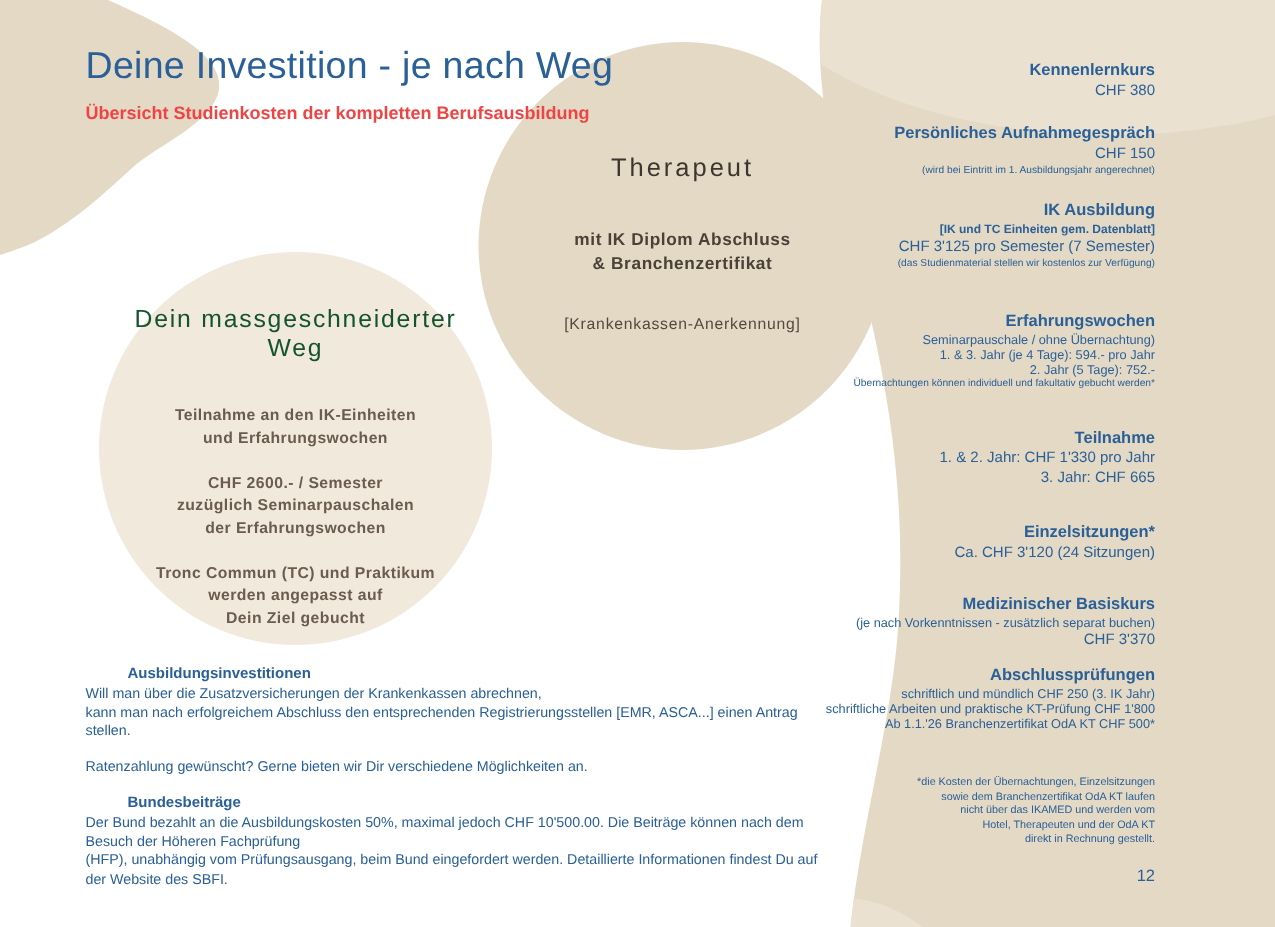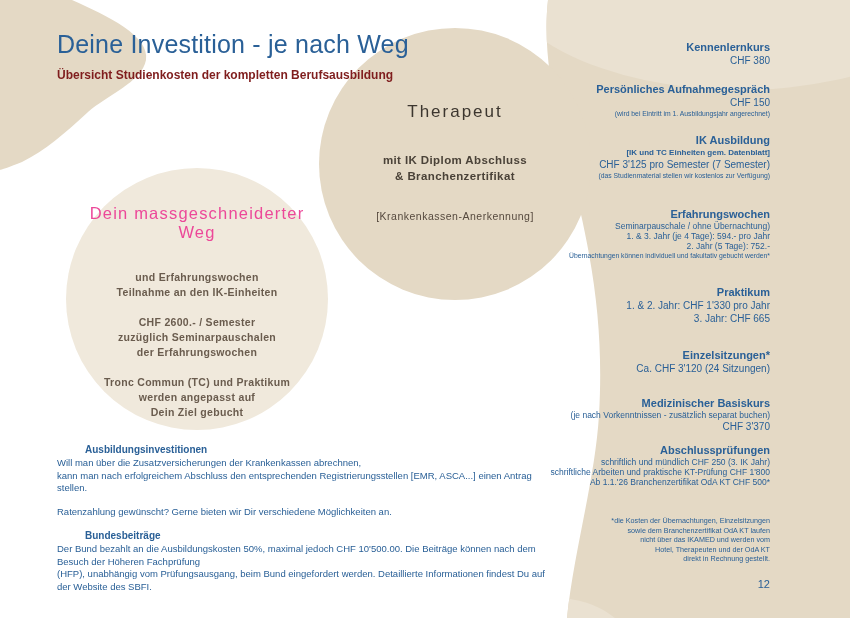--- a/index.html
+++ b/index.html
@@ -9,27 +9,27 @@
     font-family:"Liberation Sans", sans-serif;
   }
   .layer{position:absolute;top:0;left:0;width:850px;height:618px;}
   
   .page-title{
     position:absolute;left:57px;top:30px;
     font-size:25px;font-weight:400;color:#2a6097;letter-spacing:.2px;
   }
   .page-subtitle{
     position:absolute;left:57px;top:68px;
-    font-size:12px;font-weight:700;color:#7f1d1d;
+    font-size:12px;font-weight:700;color:#ef4444;
   }
   
   .left-circle-text{
     position:absolute;left:72px;top:204px;width:250px;text-align:center;
   }
-  .lc-heading{font-size:16.5px;font-weight:400;color:#ec4899;letter-spacing:1.2px;margin-bottom:28px;}
+  .lc-heading{font-size:16.5px;font-weight:400;color:#14532d;letter-spacing:1.2px;margin-bottom:28px;}
   .lc-line{font-size:10.5px;font-weight:700;color:#6a5c4e;line-height:15px;letter-spacing:.3px;}
   .lc-gap{height:15px;}
   .center-circle-text{
     position:absolute;left:330px;top:102px;width:250px;text-align:center;
   }
   .cc-heading{font-size:17px;font-weight:400;color:#3c362f;letter-spacing:2px;margin-bottom:30px;}
   .cc-line{font-size:11.5px;font-weight:700;color:#4a4238;line-height:16px;letter-spacing:.4px;text-align:center;}
   .cc-note{font-size:10.5px;font-weight:400;color:#55493e;letter-spacing:.5px;margin-top:26px;}
   
   .sidebar{position:absolute;left:470px;top:0;width:300px;text-align:right;color:#2a6097;}
@@ -64,22 +64,22 @@
   </g>
   <circle cx="455" cy="164" r="136" fill="#e4d9c5"></circle>
   <circle cx="197" cy="299" r="131" fill="#f0e9dc"></circle>
 </svg>
 
 <div class="page-title">Deine Investition - je nach Weg</div>
 <div class="page-subtitle">Übersicht Studienkosten der kompletten Berufsausbildung</div>
 
 <div class="left-circle-text">
   <div class="lc-heading">Dein massgeschneiderter Weg</div>
+  <div class="lc-line">Teilnahme an den IK-Einheiten</div>
   <div class="lc-line">und Erfahrungswochen</div>
-  <div class="lc-line">Teilnahme an den IK-Einheiten</div>
   <div class="lc-gap"></div>
   <div class="lc-line">CHF 2600.- / Semester</div>
   <div class="lc-line">zuzüglich Seminarpauschalen</div>
   <div class="lc-line">der Erfahrungswochen</div>
   <div class="lc-gap"></div>
   <div class="lc-line">Tronc Commun (TC) und Praktikum</div>
   <div class="lc-line">werden angepasst auf</div>
   <div class="lc-line">Dein Ziel gebucht</div>
 </div>
 
@@ -112,21 +112,21 @@
 
   <div class="sb-section" style="top:208px">
     <div class="sb-title">Erfahrungswochen</div>
     <div class="sb-mid">Seminarpauschale / ohne Übernachtung)</div>
     <div class="sb-mid">1. &amp; 3. Jahr (je 4 Tage): 594.- pro Jahr</div>
     <div class="sb-mid">2. Jahr (5 Tage): 752.-</div>
     <div class="sb-note">Übernachtungen können individuell und fakultativ  gebucht werden*</div>
   </div>
 
   <div class="sb-section" style="top:286px">
-    <div class="sb-title">Praktikum</div>
+    <div class="sb-title">Teilnahme</div>
     <div class="sb-value">1. &amp; 2. Jahr:  CHF 1'330 pro Jahr</div>
     <div class="sb-value">3. Jahr: CHF 665</div>
   </div>
 
   <div class="sb-section" style="top:349px">
     <div class="sb-title">Einzelsitzungen*</div>
     <div class="sb-value">Ca. CHF 3'120 (24 Sitzungen)</div>
   </div>
 
   <div class="sb-section" style="top:397px">

